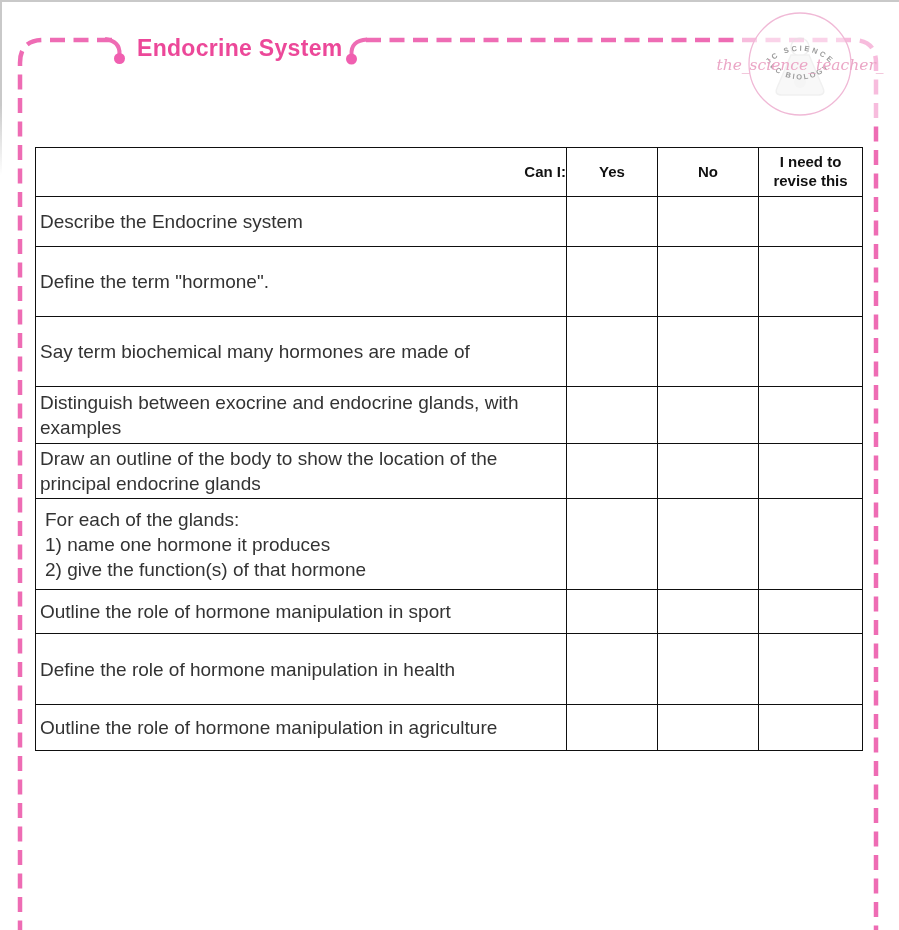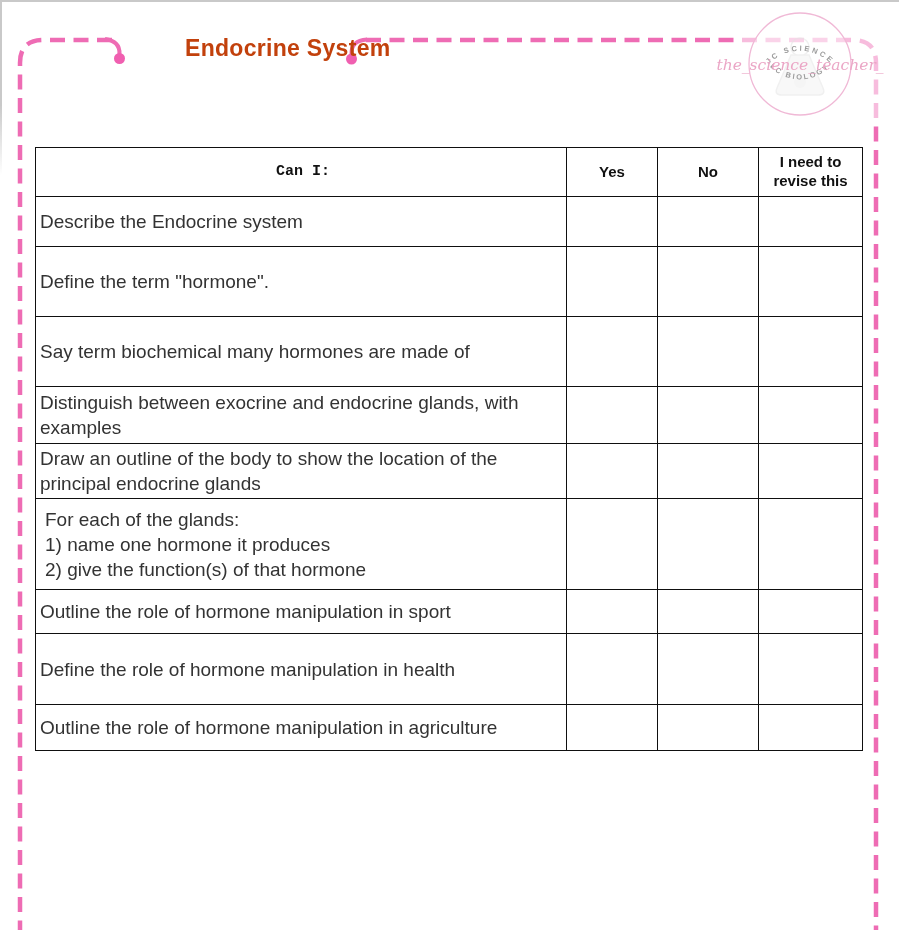--- a/index.html
+++ b/index.html
@@ -10,32 +10,32 @@
   .top-edge { position: absolute; top: 0; left: 0; width: 899px; height: 2px; background: #c9c9c9; }
   .left-edge { position: absolute; top: 0; left: 0; width: 2px; height: 175px;
     background: linear-gradient(#c9c9c9 60%, rgba(201,201,201,0)); }
 
   .border-svg { position: absolute; top: 0; left: 0; }
   .dash { fill: none; stroke: #ee6cb4; stroke-width: 4.5; stroke-dasharray: 15 8.5; }
   .hook { fill: none; stroke: #ee6cb4; stroke-width: 4; }
   .dot  { fill: #f05fb0; }
 
   .page-title { position: absolute; left: 137px; top: 35px; font-size: 23px; font-weight: 700;
-    color: #c2410c; letter-spacing: 0.3px; white-space: nowrap; margin-left: 48px; }
+    color: #ec4899; letter-spacing: 0.3px; white-space: nowrap; }
 
   table.checklist { position: absolute; left: 35px; top: 147px; width: 827px;
     border-collapse: collapse; table-layout: fixed; }
   table.checklist col.c-q { width: 531px; }
   table.checklist col.c-yes { width: 91px; }
   table.checklist col.c-no { width: 101px; }
   table.checklist col.c-rev { width: 104px; }
   table.checklist th, table.checklist td { border: 1.5px solid #0f0f0f; vertical-align: middle; }
   table.checklist thead tr { height: 49px; }
   table.checklist th { font-size: 15px; font-weight: 700; color: #111; line-height: 1.25; }
-  table.checklist th.h-q { text-align: center; padding-left: 4px; font-family: Liberation Mono, monospace; }
+  table.checklist th.h-q { text-align: right; padding-left: 4px; }
   table.checklist th.h-c { text-align: center; padding: 0 4px; }
   table.checklist td.q { font-size: 19px; color: #333; padding: 2px 4px; line-height: 1.32;
     white-space: pre-line; }
   table.checklist td.a { background: #fff; }
   tbody tr:nth-child(1)  { height: 50px; }
   tbody tr:nth-child(2)  { height: 70px; }
   tbody tr:nth-child(3)  { height: 70px; }
   tbody tr:nth-child(4)  { height: 57px; }
   tbody tr:nth-child(5)  { height: 50px; }
   tbody tr:nth-child(6)  { height: 91px; }

